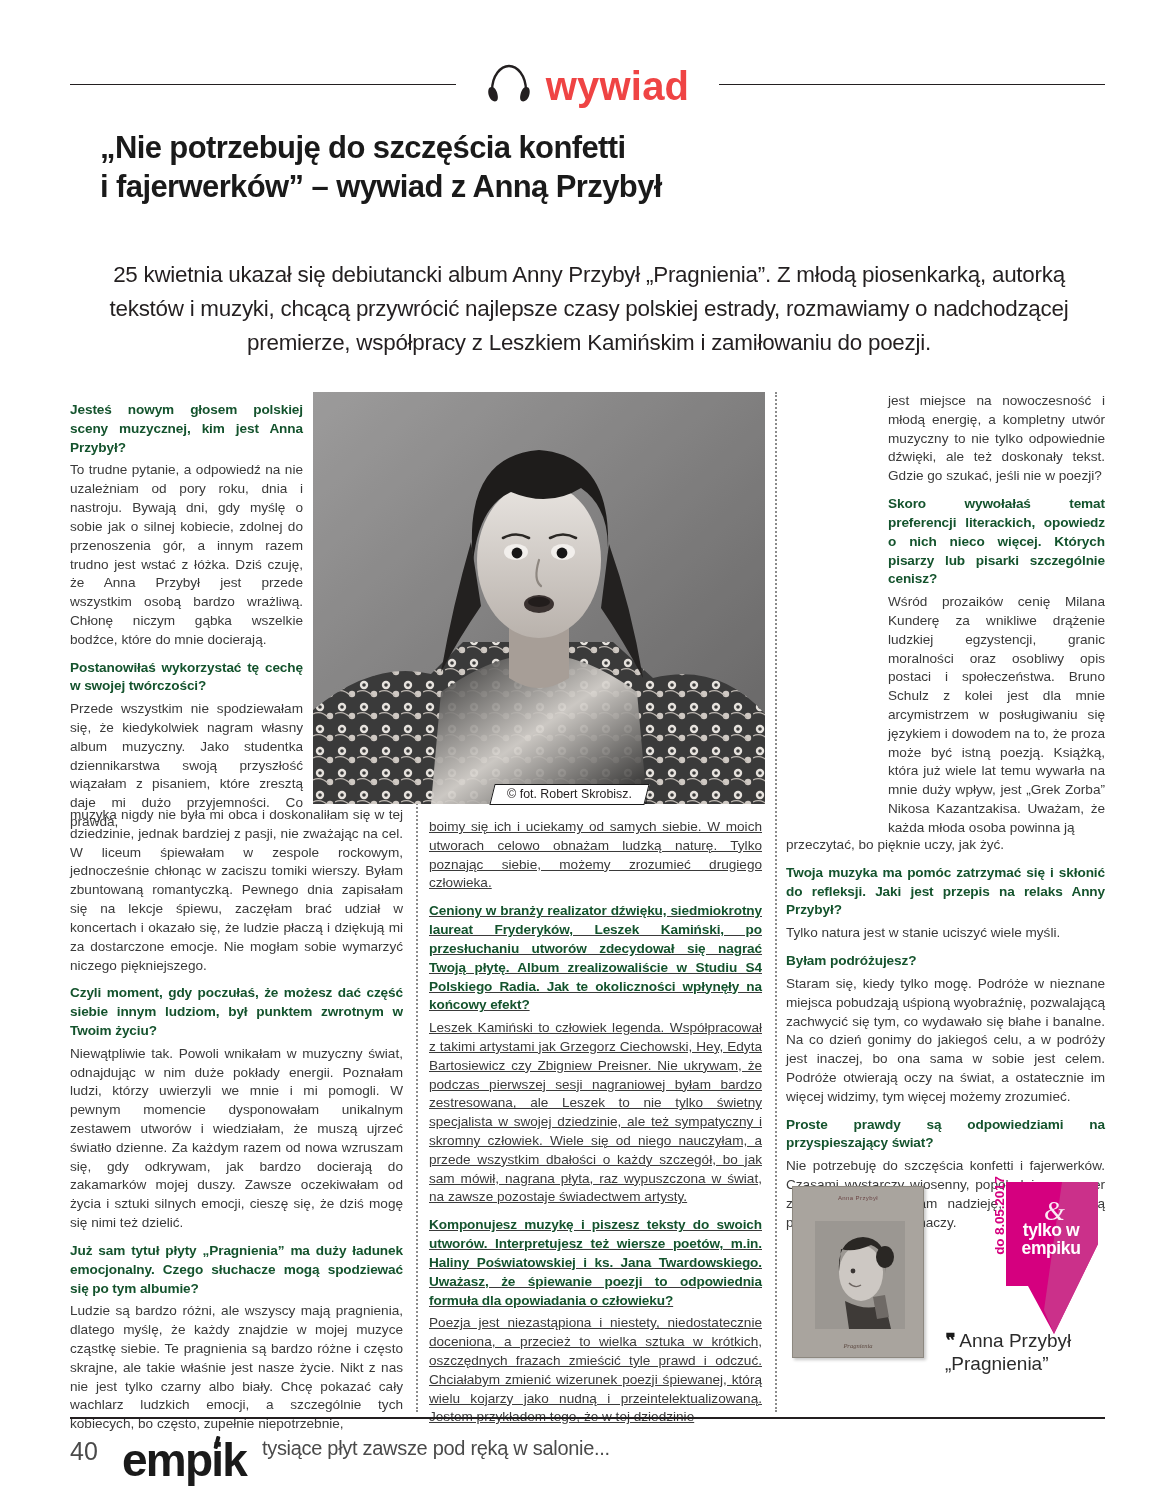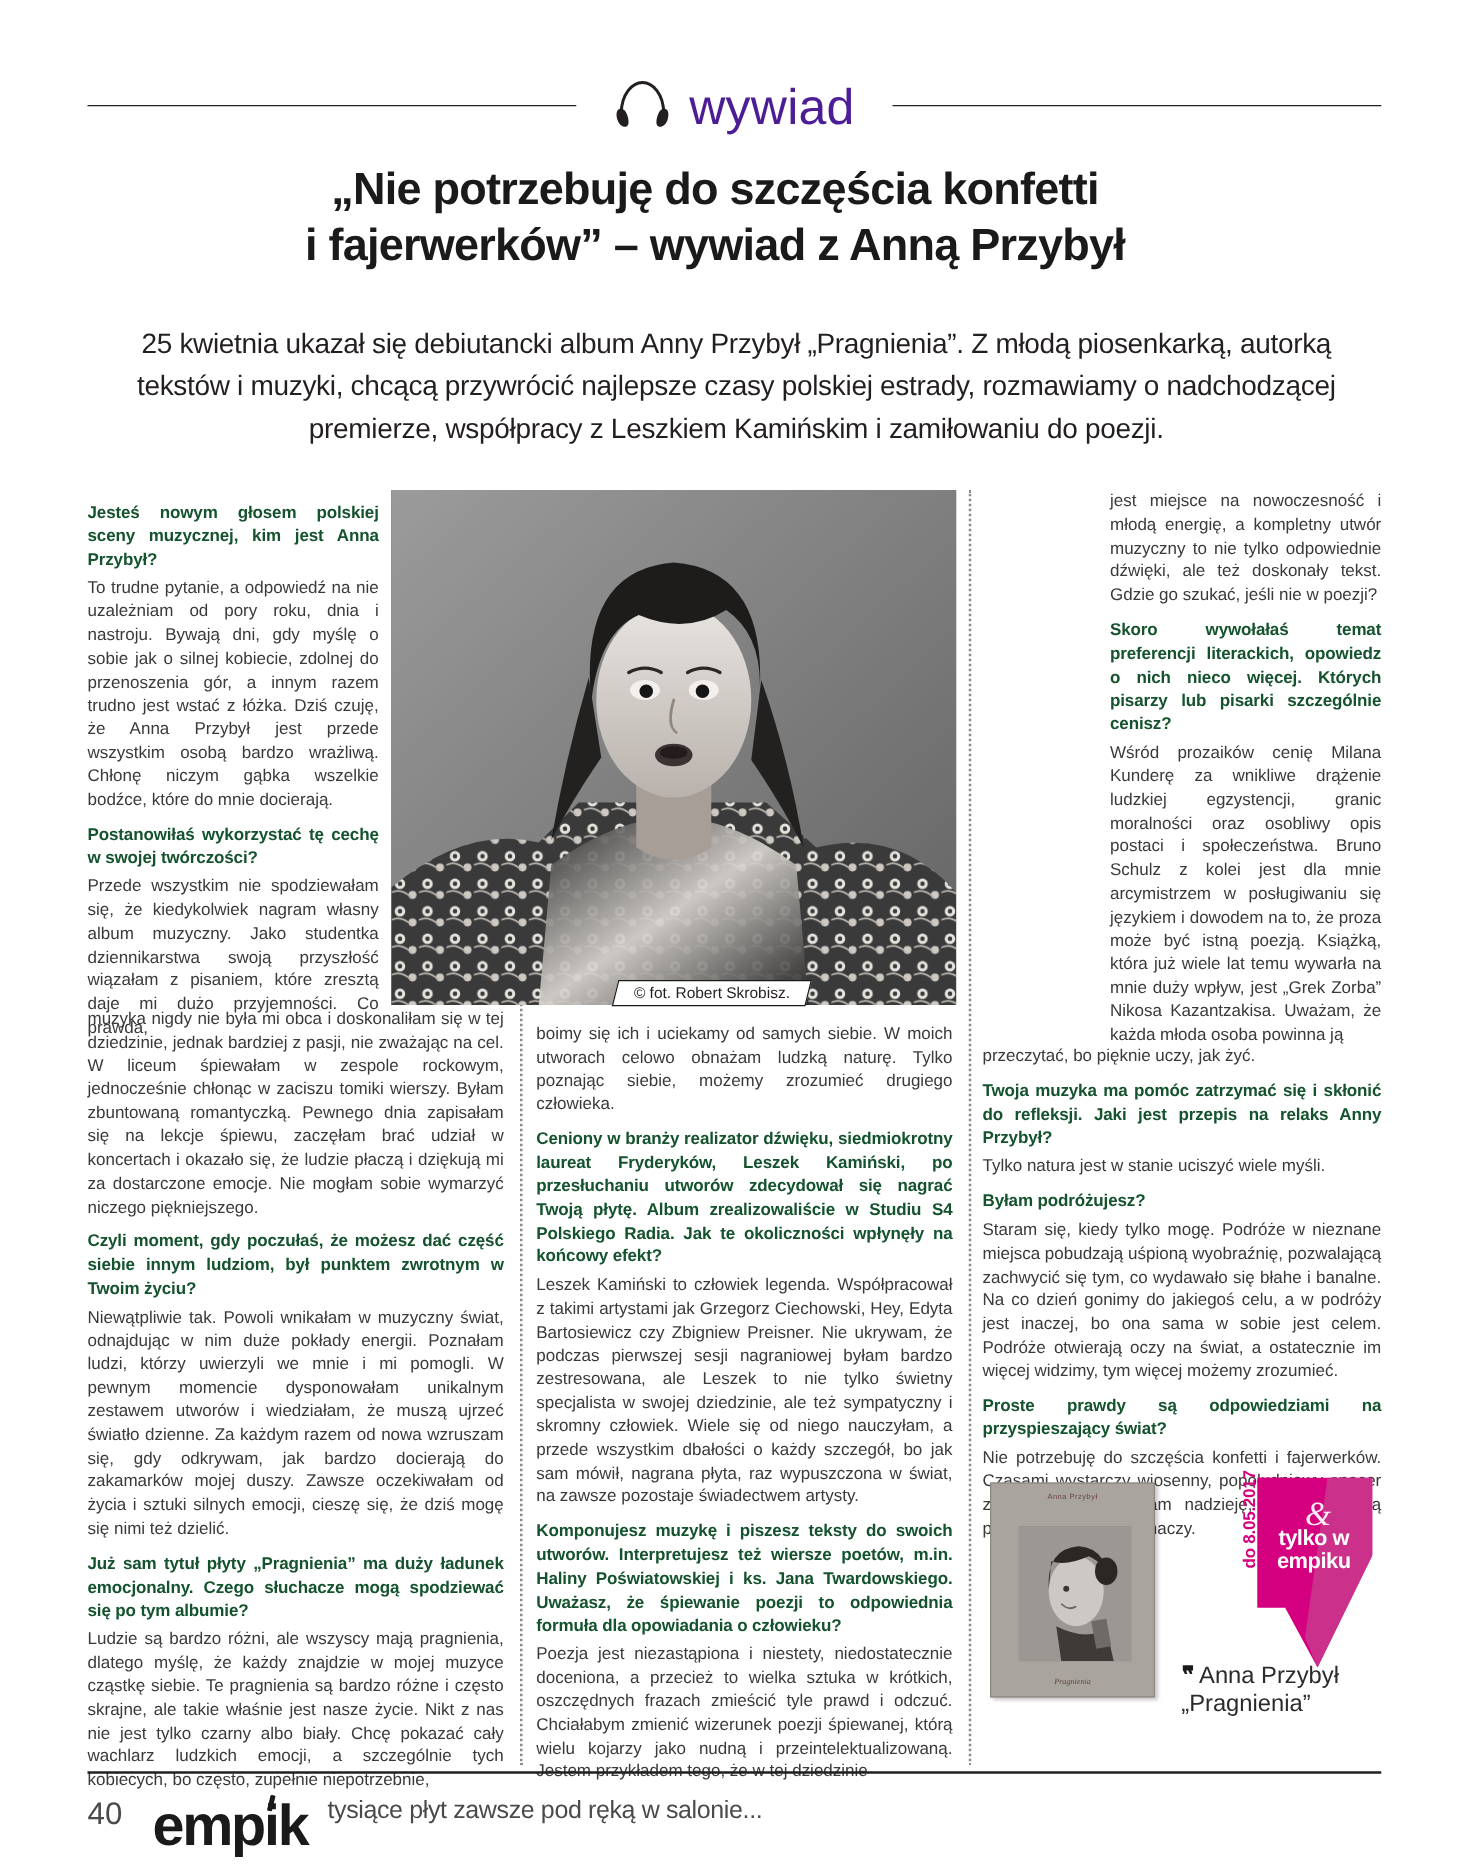--- a/index.html
+++ b/index.html
@@ -17,29 +17,29 @@
     position: absolute; left: 70px; top: 58px; width: 1035px; height: 52px;
     display: flex; align-items: center; justify-content: center; gap: 0;
   }
   .rule { flex: 1 1 auto; height: 1px; background: #231f20; }
   .head-mid {
     display: flex; align-items: center; gap: 14px;
     padding: 0 30px; flex: 0 0 auto;
   }
   .headphones { display: block; width: 46px; height: 46px; }
   .section-title {
-    font-size: 40px; font-weight: 400; letter-spacing: 0.2px;
-    color: #4c1d95; line-height: 1; position: relative; top: 2px;
+    font-size: 40px; font-weight: 700; letter-spacing: 0.2px;
+    color: #ef4444; line-height: 1; position: relative; top: 2px;
   }
 
   
   .headline {
-    position: absolute; left: 72px; top: 128px; width: 1000px;
-    text-align: center;
-    font-size: 36px; font-weight: 700; line-height: 1.26;
+    position: absolute; left: 100px; top: 128px; width: 1000px;
+    text-align: left;
+    font-size: 31px; font-weight: 700; line-height: 1.26;
     letter-spacing: -0.6px; color: #1a1a1a;
   }
   .headline .l2 { display: block; }
 
   
   .lead {
     position: absolute; left: 92px; top: 258px; width: 994px;
     text-align: center;
     font-size: 22.4px; font-weight: 400; line-height: 1.52;
     letter-spacing: -0.25px; color: #231f20;
@@ -64,21 +64,21 @@
   .col p { margin: 0 0 1px 0; hyphens: auto; }
   .col p.q {
     font-weight: 700; color: #14532d; margin-top: 9px; margin-bottom: 4px;
     letter-spacing: -0.1px;
   }
   .col p.a { margin-top: 0; margin-bottom: 4px; }
 
   
   .col1-top { left: 70px; top: 392px; width: 233px; }
   .col1-bot { left: 70px; top: 806px; width: 333px; }
-  .col2      { left: 429px; top: 818px; width: 333px; }
+  .col2      { left: 429px; top: 818px; width: 333px; text-decoration: underline; }
   .col3-top  { left: 888px; top: 392px; width: 217px; }
   .col3-bot  { left: 786px; top: 836px; width: 319px; }
 
   
   .photo-wrap {
     position: absolute; left: 313px; top: 392px; width: 452px; height: 412px;
     overflow: hidden; background: #6d6d6d;
   }
   .photo-credit {
     position: absolute; left: 492px; top: 784px;

